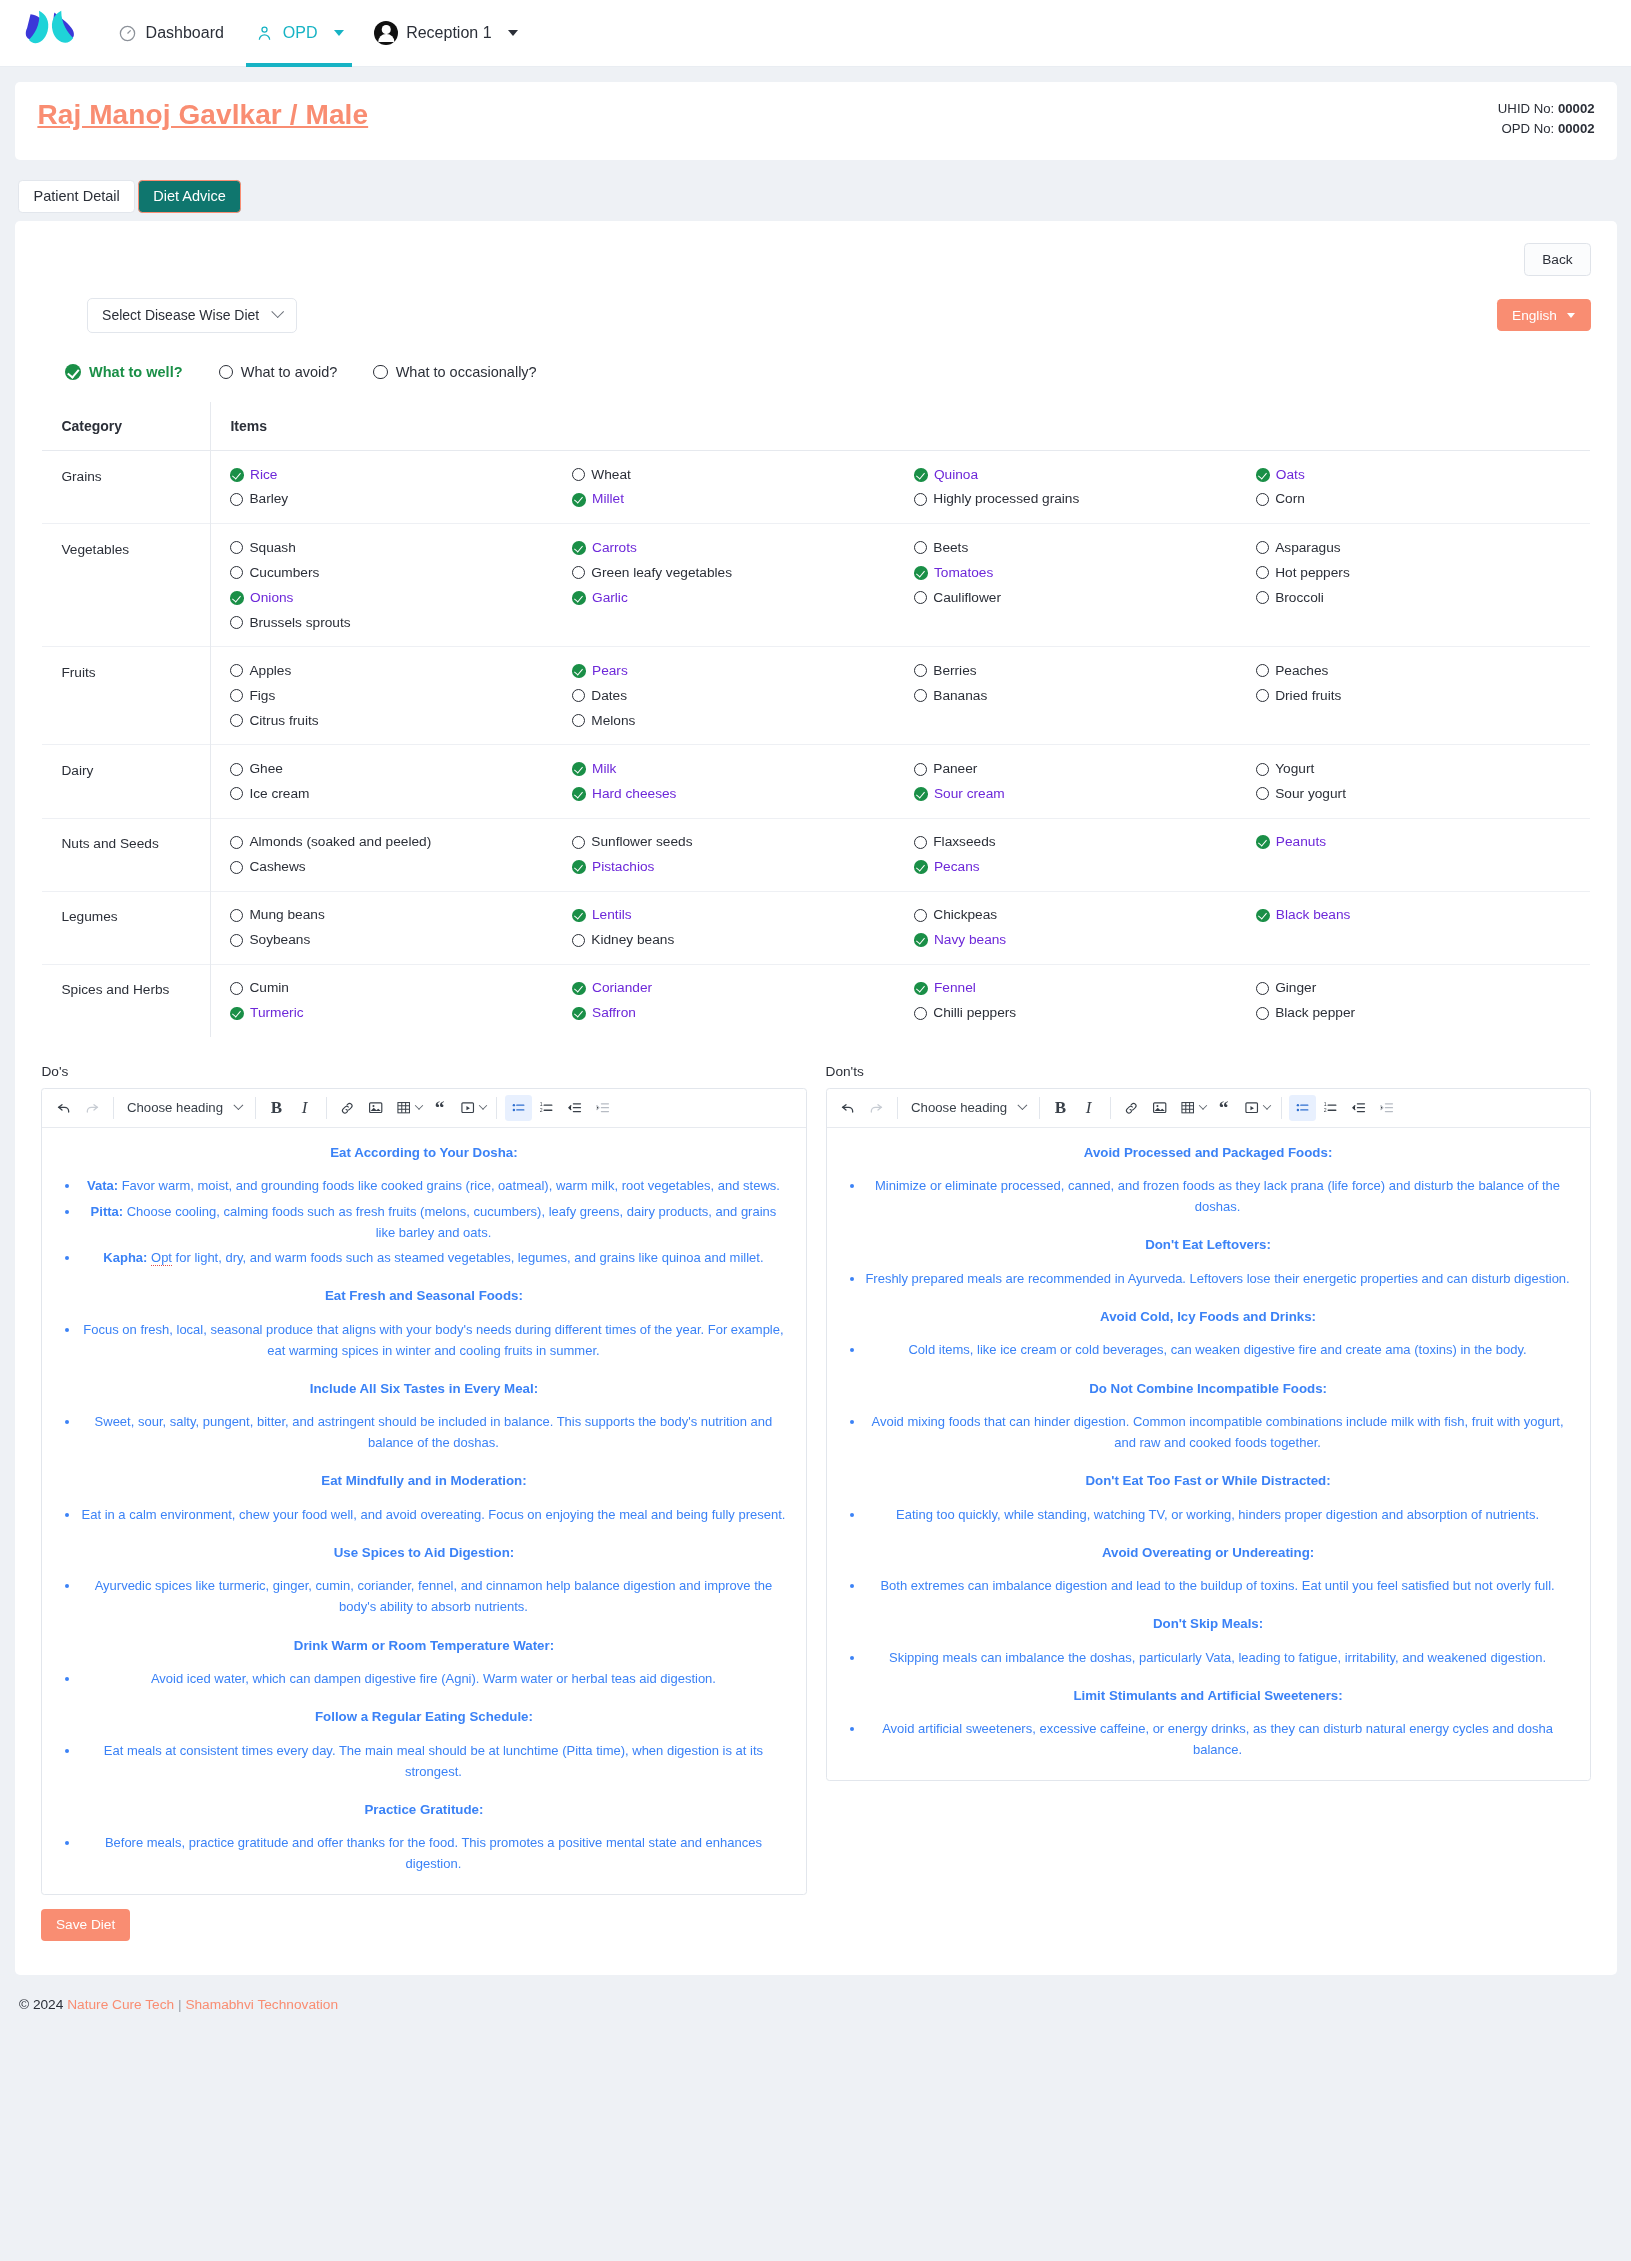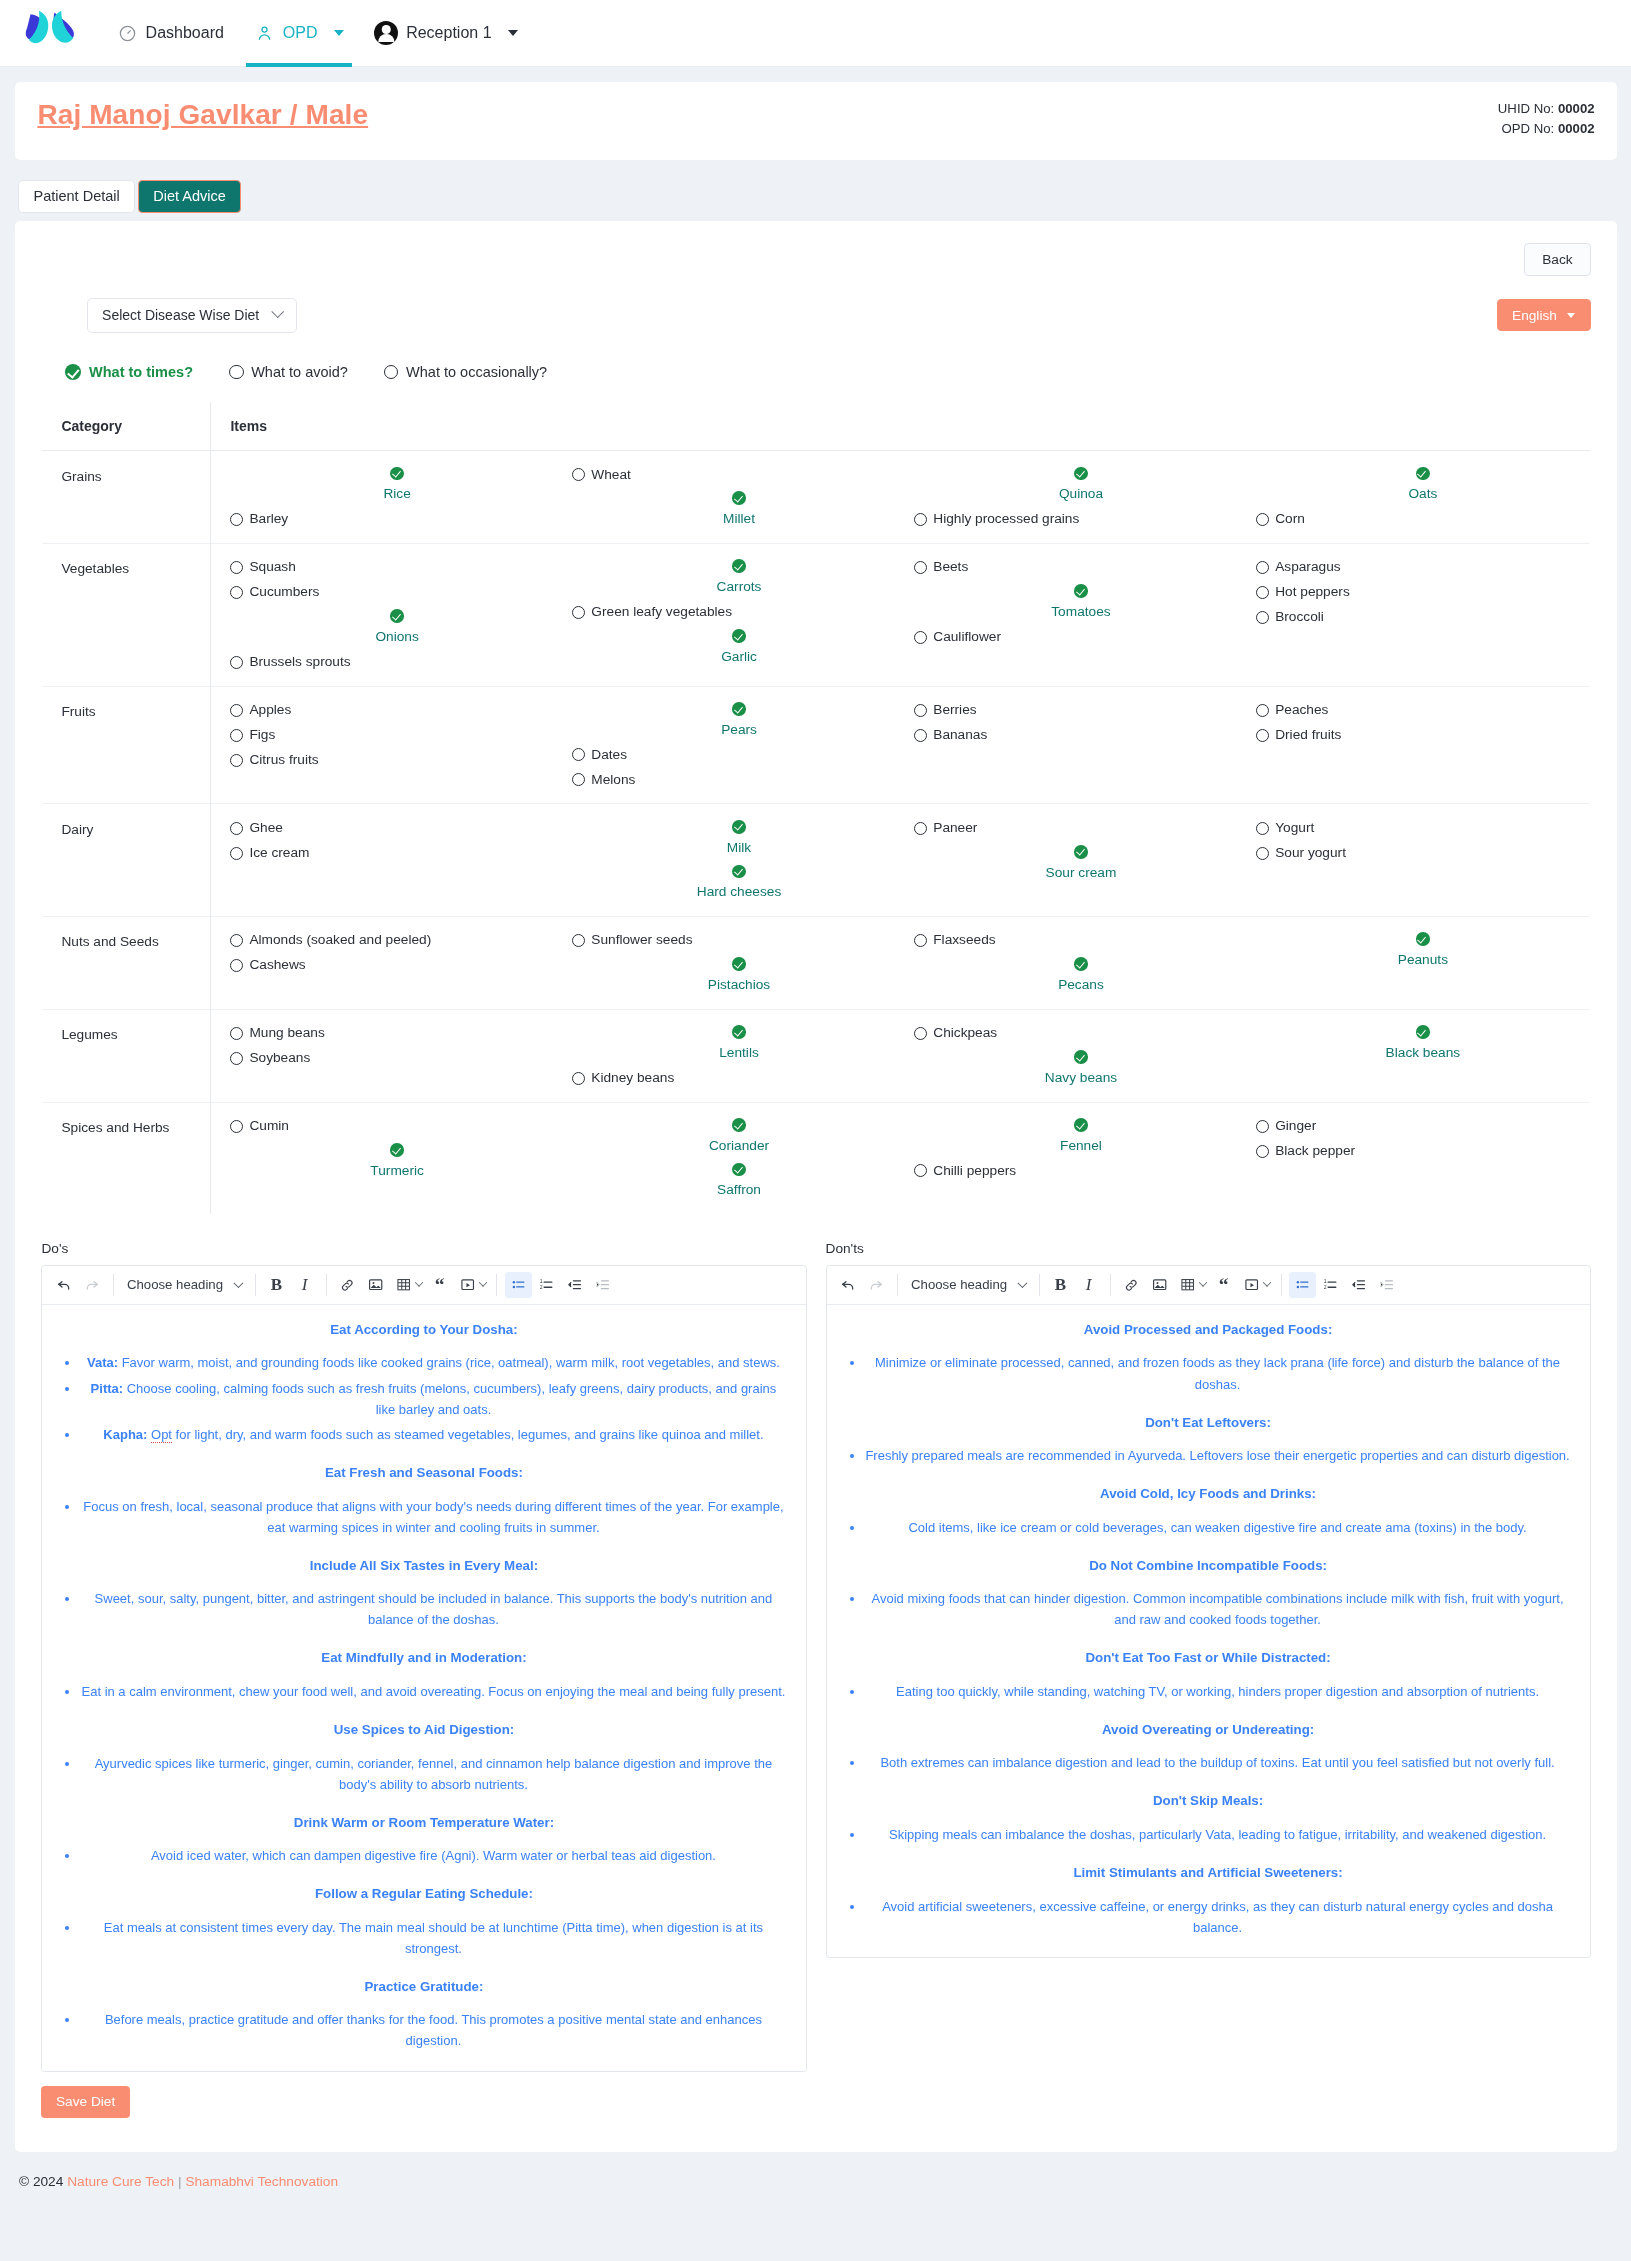--- a/index.html
+++ b/index.html
@@ -119,21 +119,21 @@
     border-bottom:0.9px solid #e6e9ee;color:#2b2f38;background:#fff;
   }
   .diet-table th.cat-col{ width:169px;border-right:0.9px solid #e6e9ee;}
   .diet-table td{
     border-top:0.9px solid #eef0f4;padding:15.4px 0 15.4px 19px;vertical-align:top;font-size:13.7px;
   }
   .diet-table td.cat{ width:169px;border-right:0.9px solid #e6e9ee;color:#2b2f38;line-height:1.5;}
   .items-grid{ display:grid;grid-template-columns:repeat(4,1fr);gap:0 8.5px;}
   .icell{ display:flex;flex-direction:column;gap:8.5px;}
   .item{ display:flex;align-items:center;gap:6px;font-size:13.7px;color:#2b2f38;cursor:pointer;line-height:1.2;}
-  .item.sel{ color:#0f766e;flex-direction:column;}
+  .item.sel{ color:#6d28d9;}
   .rbox{ width:13px;height:13px;border-radius:50%;border:1.5px solid #2b2f38;flex:none;}
   .rbox.sel{
     border:none;background:#1a8f47;width:13.7px;height:13.7px;position:relative;
   }
   .rbox.sel:after{
     content:"";position:absolute;left:3.4px;top:2.6px;width:4.3px;height:6.8px;
     border-right:1.7px solid #fff;border-bottom:1.7px solid #fff;transform:rotate(40deg);
   }
 
   
@@ -253,21 +253,21 @@
       </div>
       <button class="btn-lang">
         <span>English</span>
         <span class="tri"></span>
       </button>
     </div>
 
     <div class="modes">
       <label class="mode on">
         <span class="rad checked"></span>
-        <span>What to times?</span>
+        <span>What to well?</span>
       </label>
       <label class="mode">
         <span class="rad"></span>
         <span>What to avoid?</span>
       </label>
       <label class="mode">
         <span class="rad"></span>
         <span>What to occasionally?</span>
       </label>
     </div>

